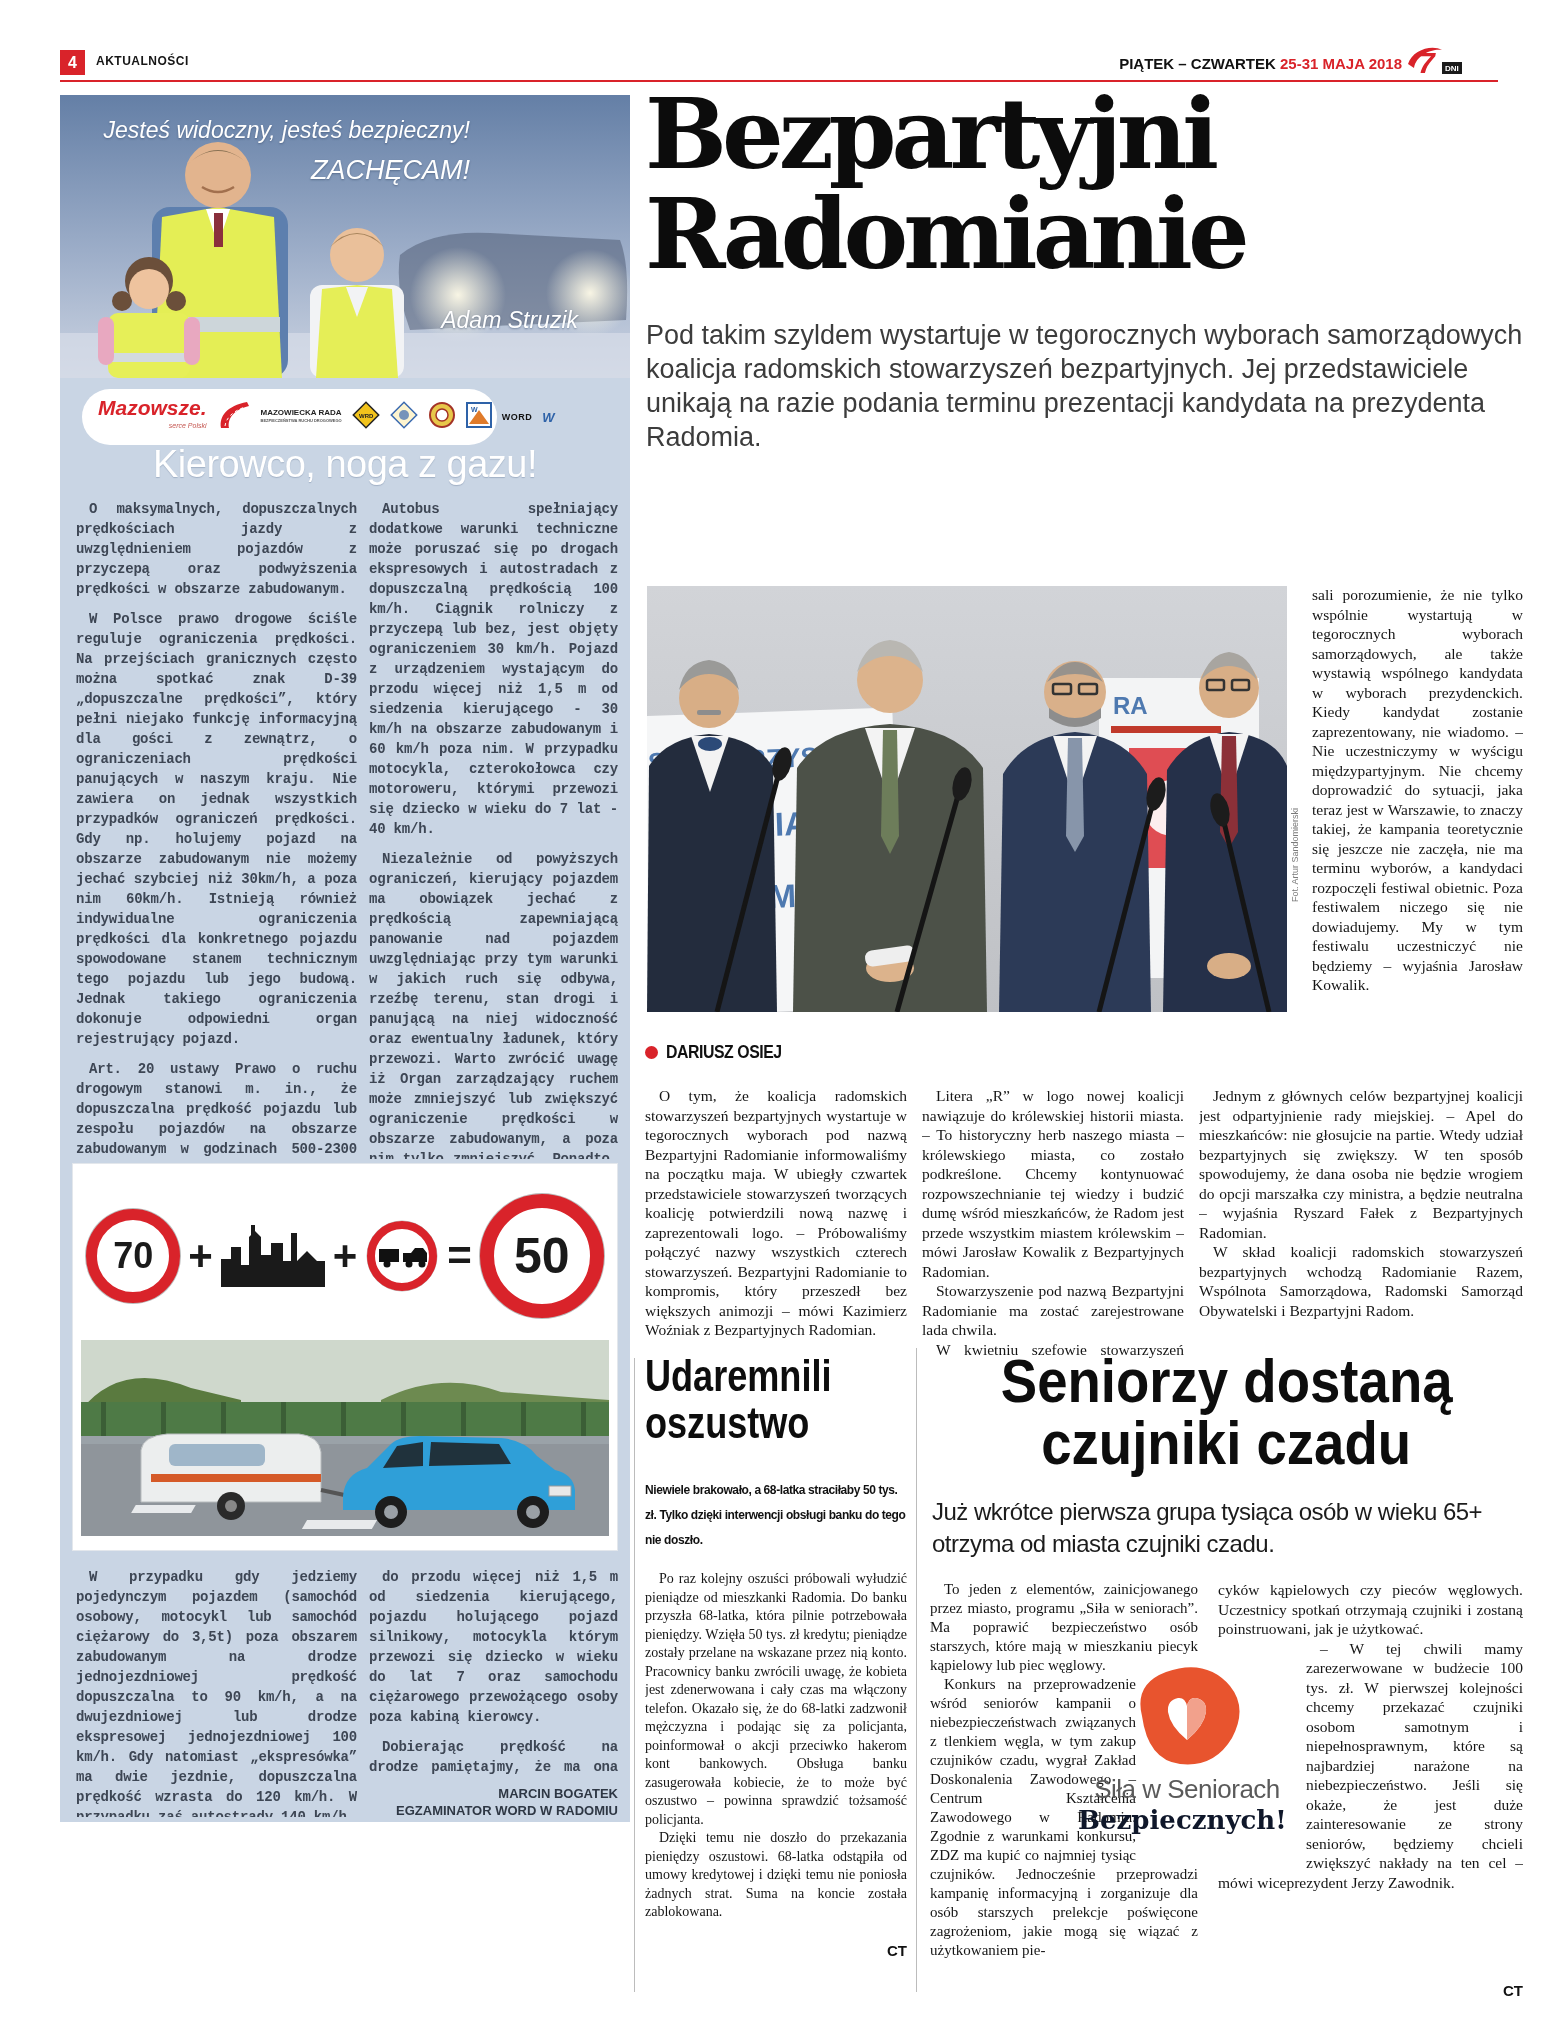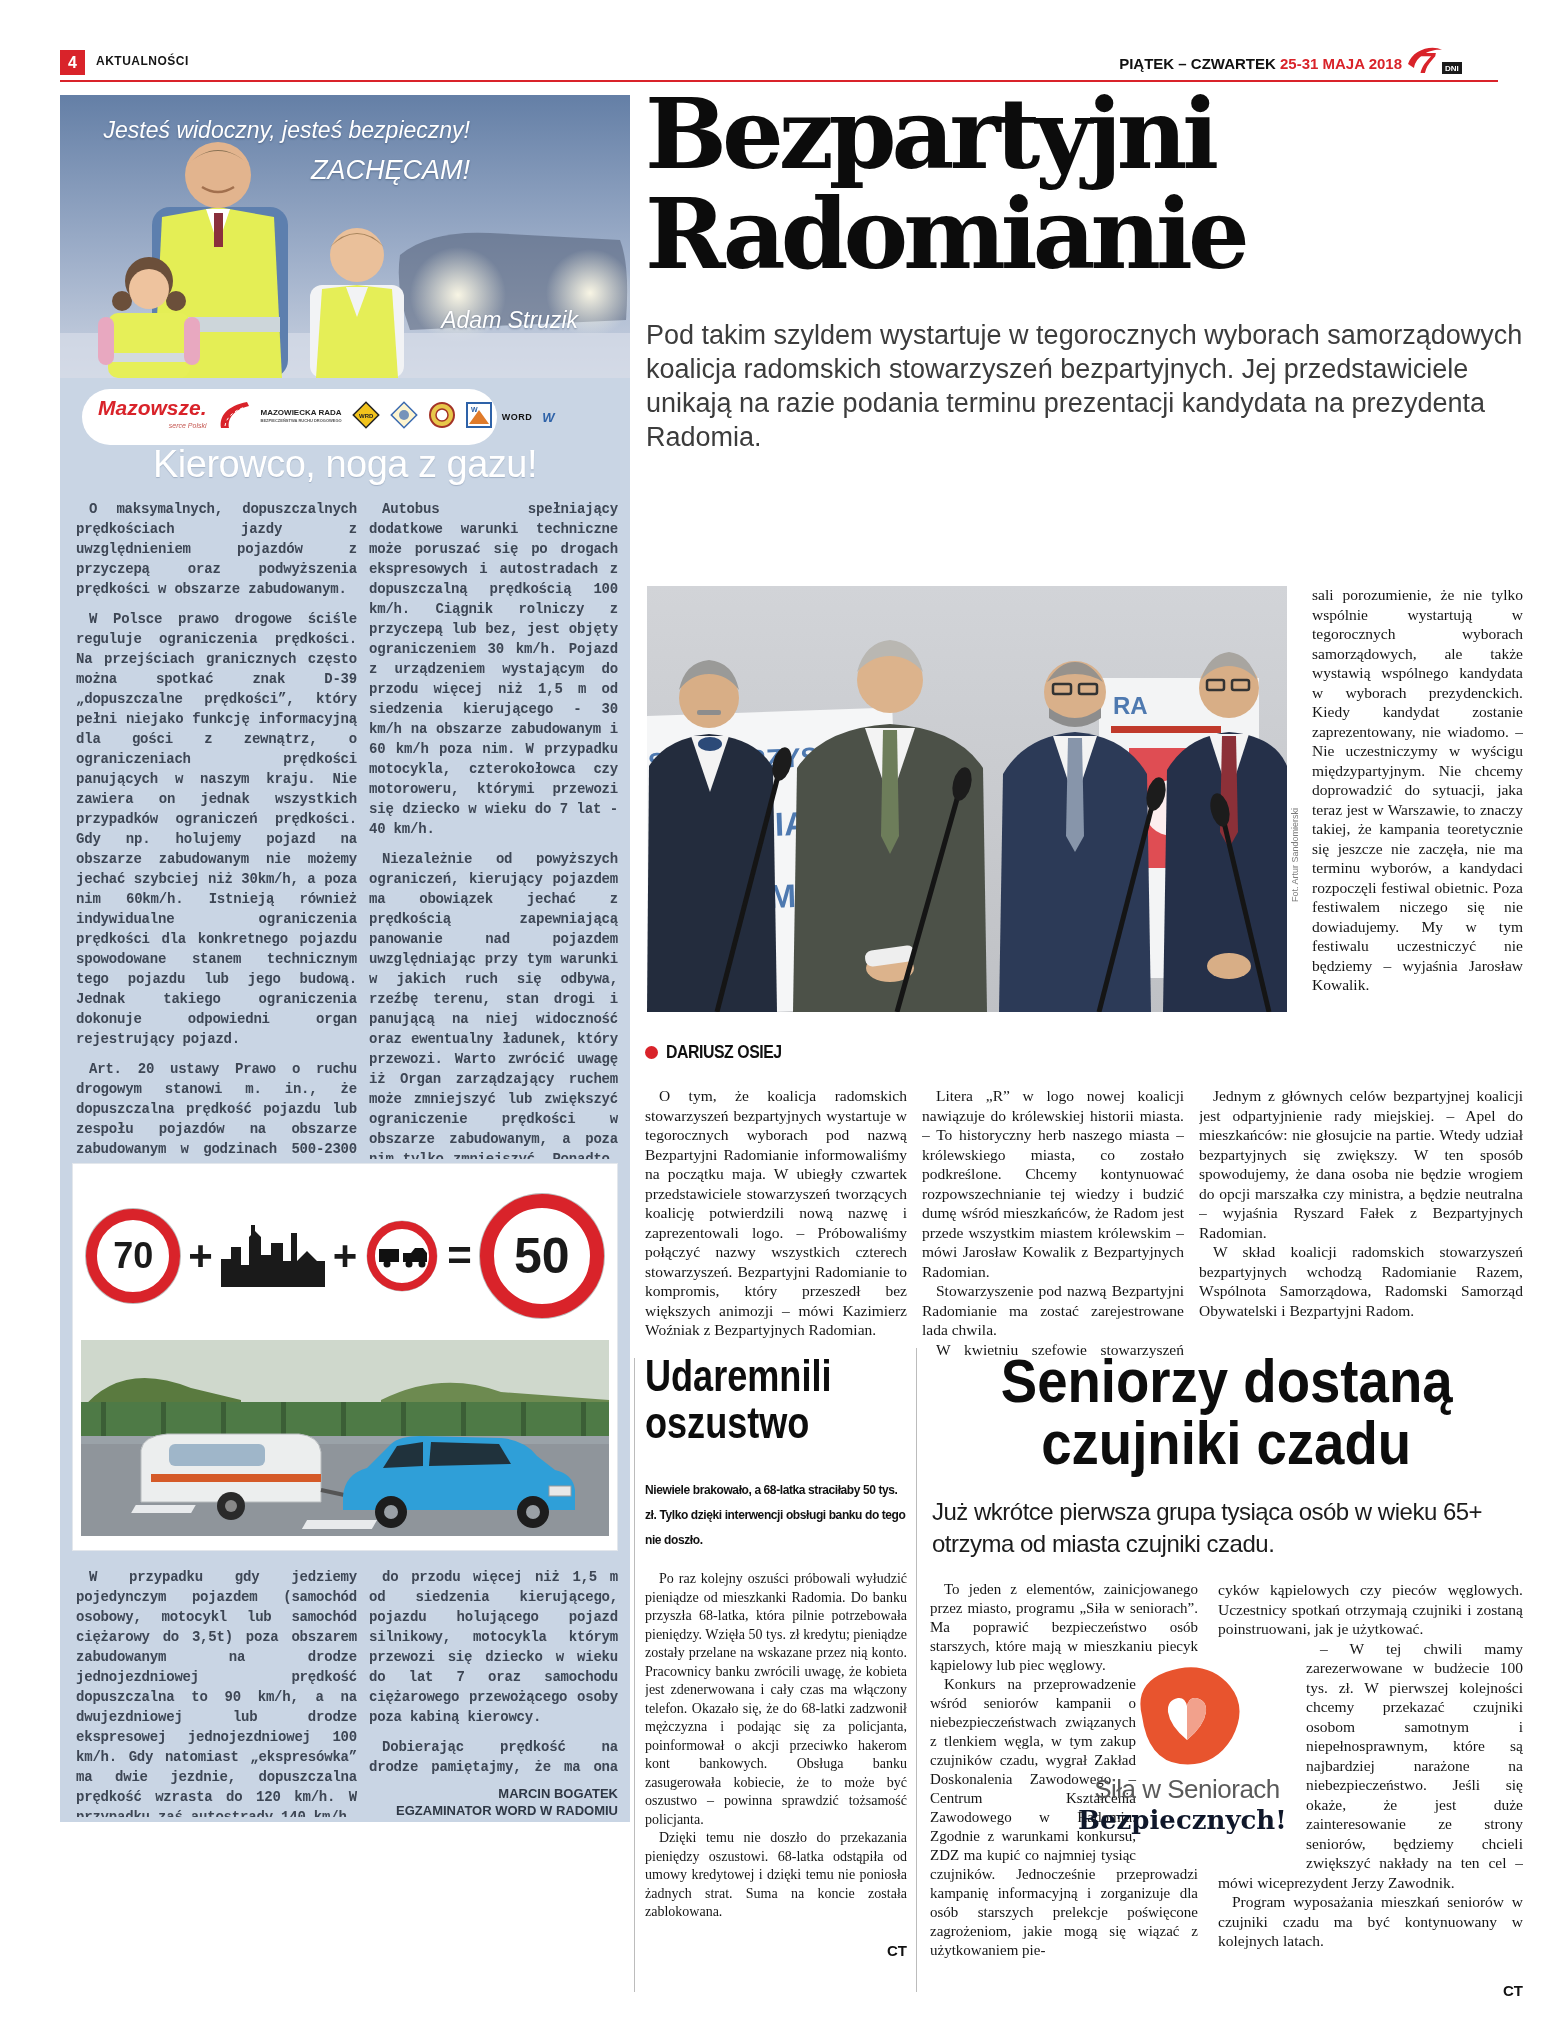--- a/index.html
+++ b/index.html
@@ -439,21 +439,20 @@
   </div>
   <div class="abs senlead">Już wkrótce pierwsza grupa tysiąca osób w wieku 65+ otrzyma od miasta czujniki czadu.</div>
 
   <div class="abs serifcol scol1s" style="font-size:15px;line-height:19px;">
     <p>To jeden z elementów, zainicjowanego przez miasto, programu „Siła w seniorach”. Ma poprawić bezpieczeństwo osób starszych, które mają w mieszkaniu piecyk kąpielowy lub piec węglowy.</p>
     <p><span class="fr"></span><span>Konkurs na przeprowadzenie wśród seniorów kampanii o niebezpieczeństwach związanych z tlenkiem węgla, w tym zakup czujników czadu, wygrał Zakład Doskonalenia Zawodowego – Centrum Kształcenia Zawodowego w Radomiu. Zgodnie z warunkami konkursu, ZDZ ma kupić co najmniej tysiąc czujników. Jednocześnie przeprowadzi kampanię informacyjną i zorganizuje dla osób starszych prelekcje poświęcone zagrożeniom, jakie mogą się wiązać z użytkowaniem pie-</span></p>
   </div>
   <div class="abs serifcol scol2s" style="font-size:15.5px;line-height:19.5px;">
     <p style="text-indent:0">cyków kąpielowych czy pieców węglowych. Uczestnicy spotkań otrzymają czujniki i zostaną poinstruowani, jak je użytkować.</p>
     <p><span class="fl"></span><span>– W tej chwili mamy zarezerwowane w budżecie 100 tys. zł. W pierwszej kolejności chcemy przekazać czujniki osobom samotnym i niepełnosprawnym, które są najbardziej narażone na niebezpieczeństwo. Jeśli się okaże, że jest duże zainteresowanie ze strony seniorów, będziemy chcieli zwiększyć nakłady na ten cel – mówi wiceprezydent Jerzy Zawodnik.</span></p>
-    <p>Program wyposażania mieszkań seniorów w czujniki czadu ma być kontynuowany w kolejnych latach.</p>
   </div>
 
   <div class="abs senlogo">
     <svg width="118" height="104" viewBox="0 0 118 104">
       <path d="M14 52 Q6 20 38 8 Q78 -6 102 22 Q120 44 104 74 Q86 104 52 100 Q20 96 14 52Z" fill="#e8542e"></path>
       <path d="M59 76 Q42 62 40 48 Q39 36 50 34 Q57 33 59 42 Q61 33 68 34 Q79 36 78 48 Q76 62 59 76Z" fill="#ffffff"></path>
       <path d="M59 42 Q61 33 68 34 Q79 36 78 48 Q76 62 59 76 Z" fill="#f2a18c"></path>
     </svg>
     <div class="senlogotxt">Siła w Seniorach</div>
     <div class="senlogosub">Bezpiecznych!</div>

